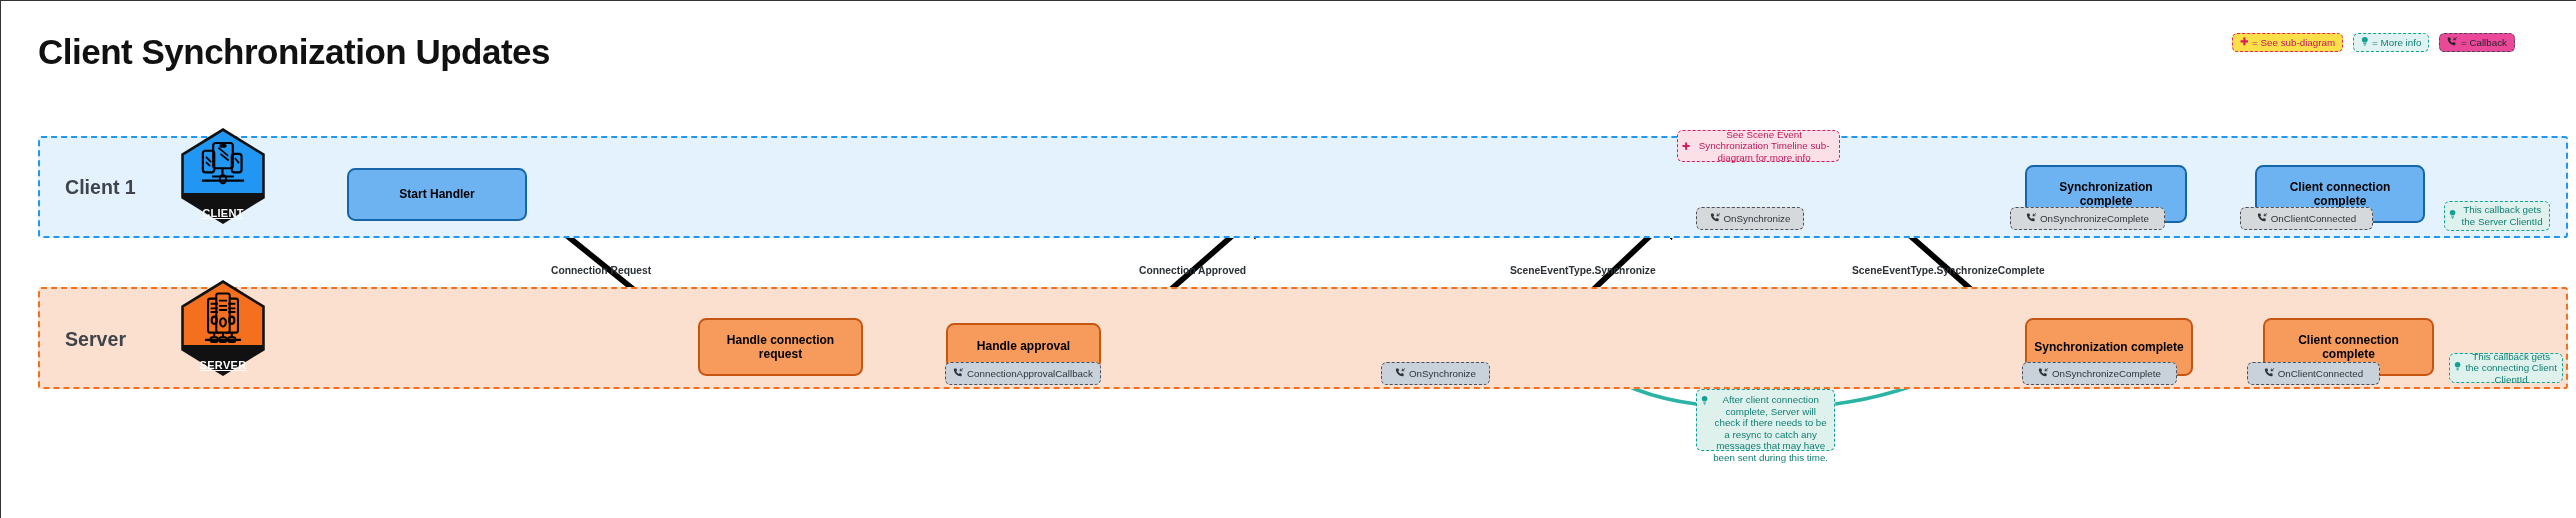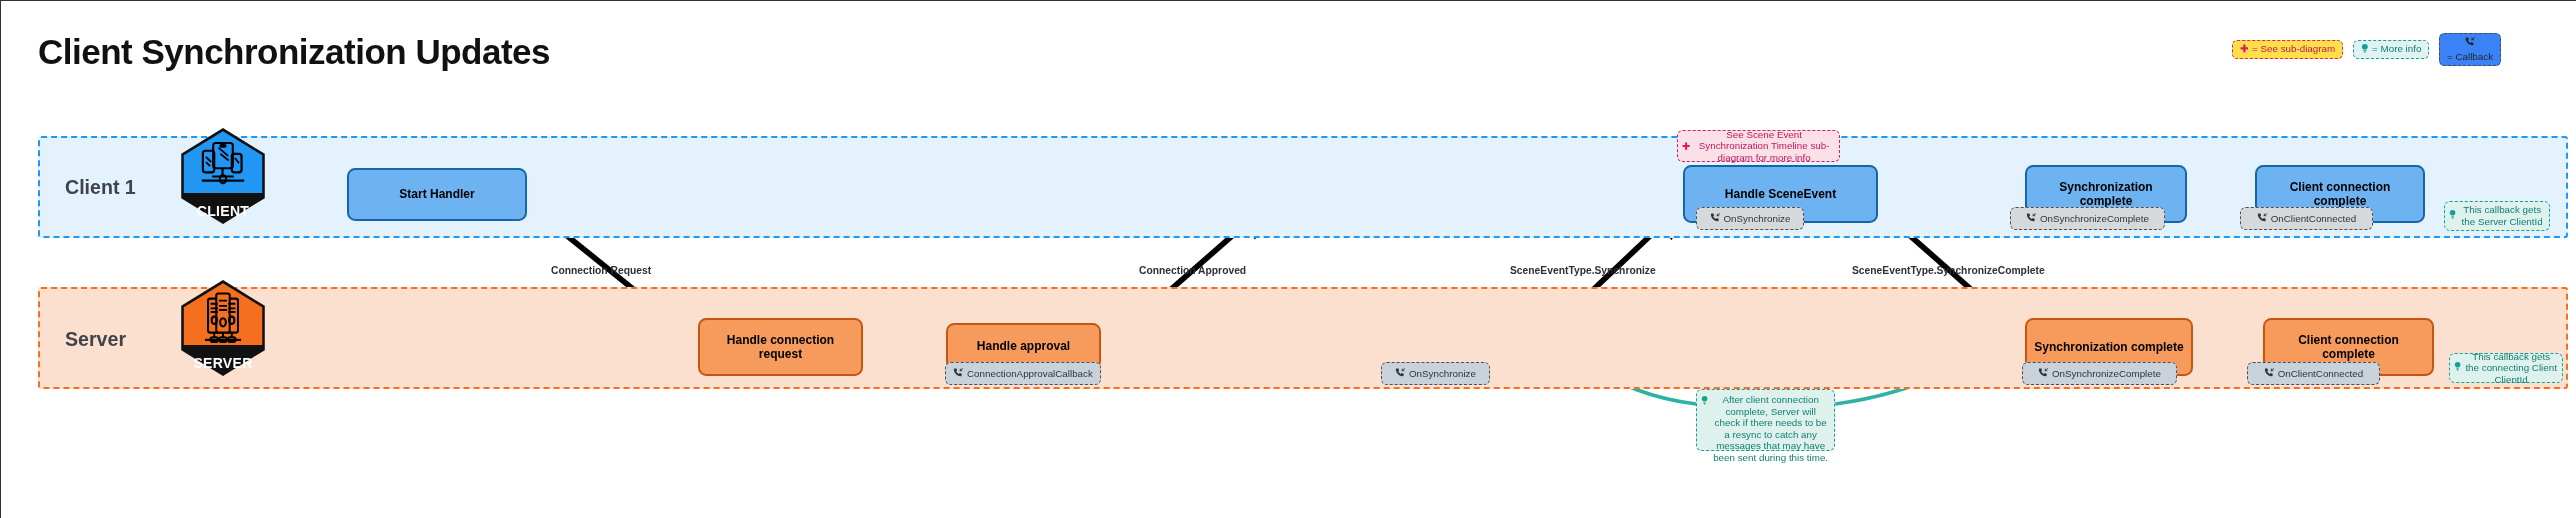--- a/index.html
+++ b/index.html
@@ -20,21 +20,21 @@
 
   
   #legend{left:2231px;top:32px;display:flex;gap:10.3px;align-items:center;}
   .legend-chip{
     display:flex;align-items:center;gap:3.6px;
     padding:3.1px 6.7px;border-radius:5.2px;font-size:9.8px;white-space:nowrap;
   }
   .legend-chip .lg-txt{line-height:1;}
   .lg-sub{background:#fde047;border:1.5px dashed #e91e63;color:#c2185b;}
   .lg-info{background:#e0f2f1;border:1.5px dashed #12a192;color:#0f7f73;}
-  .lg-cb{background:#3b82f6;border:1.5px dashed #444a52;color:#22262b;flex-direction:column;}
+  .lg-cb{background:#ec4899;border:1.5px dashed #444a52;color:#22262b;}
   .glyph{display:inline-block;line-height:1;}
 
   
   .lane{border-radius:3.1px;}
   #lane-client{
     left:37px;top:135px;width:2530px;height:102px;
     background:#e3f2fd;border:2.1px dashed #2196f3;
   }
   #lane-server{
     left:37px;top:286px;width:2530px;height:102px;
@@ -45,21 +45,21 @@
   }
   #lane-client-title{left:64px;top:175px;}
   #lane-server-title{left:64px;top:327px;}
 
   
   .actor{width:88px;height:98px;}
   .hexwrap{position:relative;width:88px;height:98px;}
   .hexwrap svg{position:absolute;left:0;top:0;}
   .actor-label{
     position:absolute;left:0;right:0;bottom:5.7px;text-align:center;
-    color:#fff;font-size:14px;font-weight:bold;letter-spacing:0.3px;
+    color:#fff;font-size:11px;font-weight:bold;letter-spacing:0.3px;text-decoration:underline;
   }
   #actor-client{left:178px;top:126px;}
   #actor-server{left:178px;top:278px;}
 
   
   .node{
     border-radius:8.2px;display:flex;align-items:center;justify-content:center;
     text-align:center;font-weight:bold;font-size:12px;color:#000;
     line-height:1.2;padding:3.1px 5.2px;
   }
@@ -232,23 +232,20 @@
       </svg>
       <div class="actor-label">SERVER</div>
     </div>
   </div>
 
   <div class="abs node client" style="left:346px;top:167px;width:180px;height:53px;">
     <span>Start Handler</span>
   </div>
 
 
-  <div class="abs node client" style="left:1682px;top:164px;width:195px;height:58px;">
-    <span>Handle SceneEvent</span>
-  </div>
 
   <div class="abs node client" style="left:2024px;top:164px;width:162px;height:58px;">
     <span>Synchronization complete</span>
   </div>
 
   <div class="abs node client" style="left:2254px;top:164px;width:170px;height:58px;">
     <span>Client connection complete</span>
   </div>
 
   <div class="abs note note-cb client-cb" style="left:1695px;top:206px;width:108px;height:23px;">

